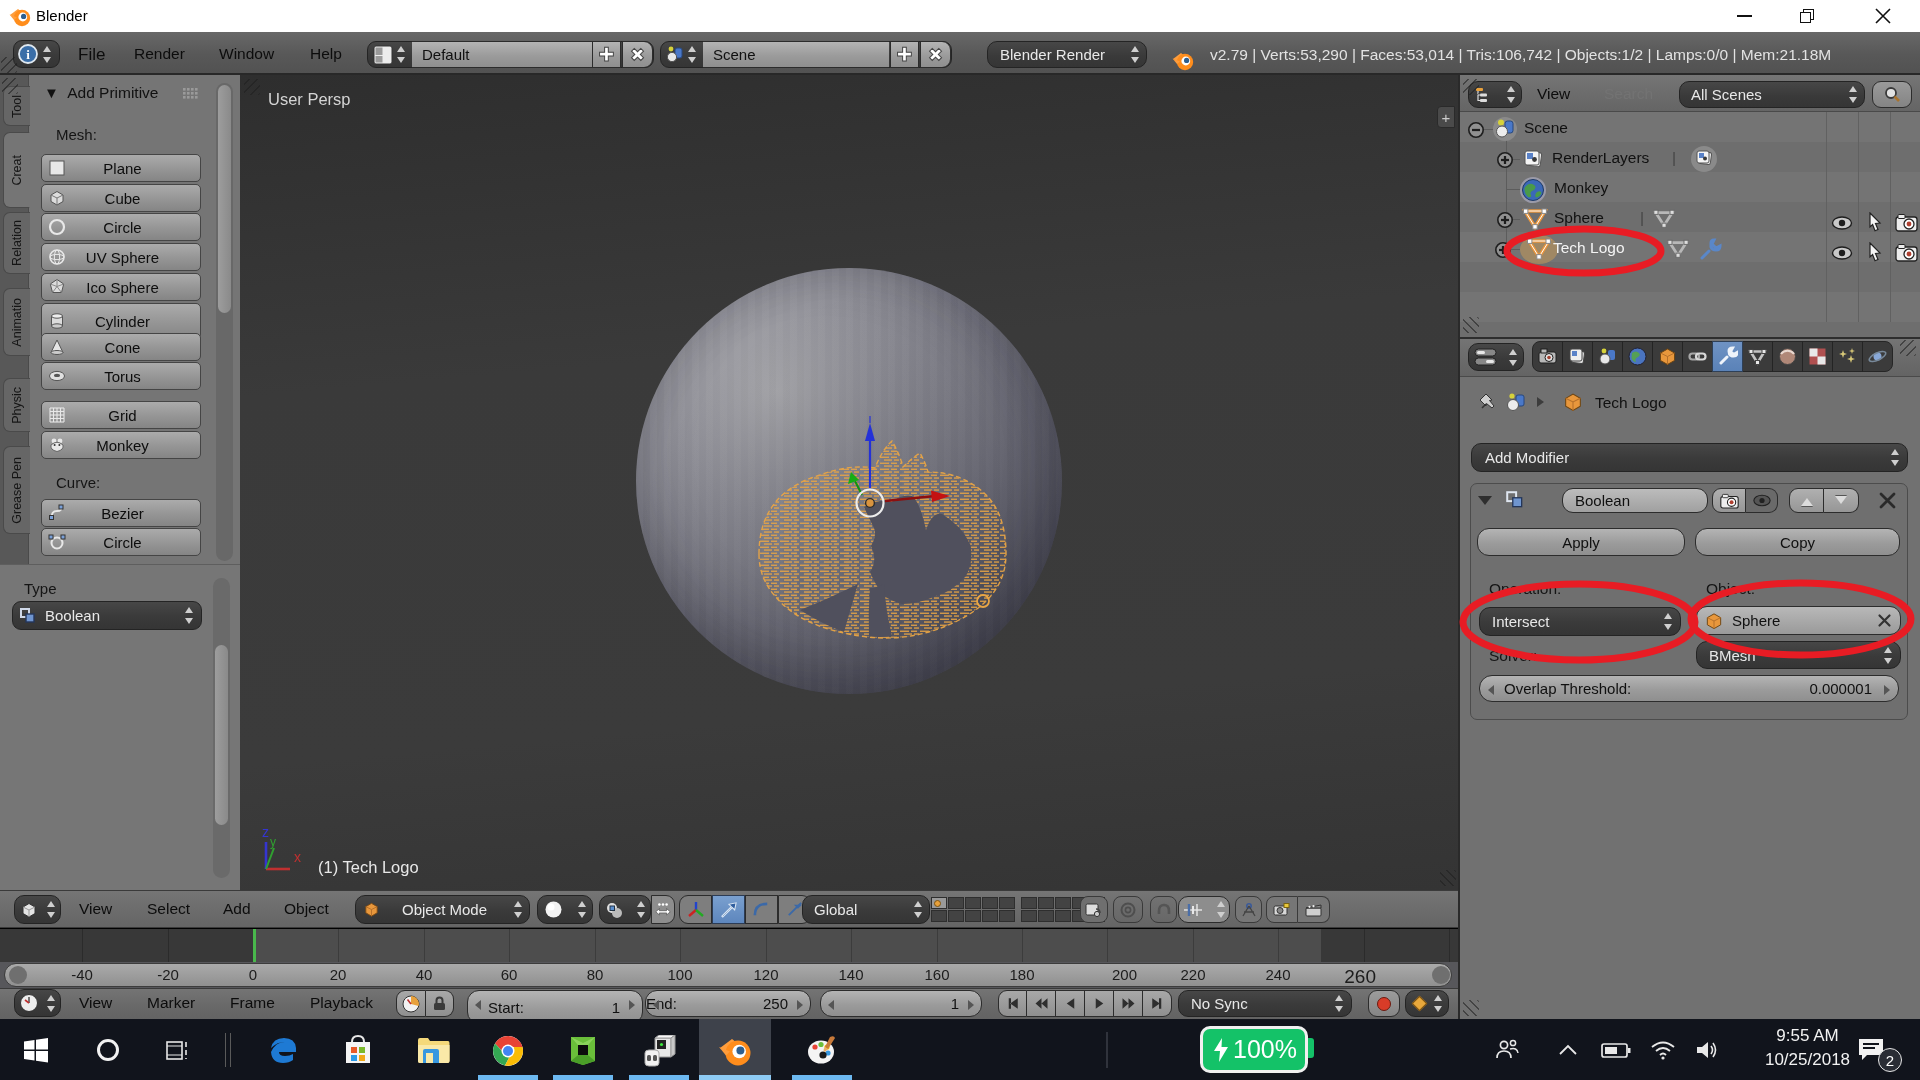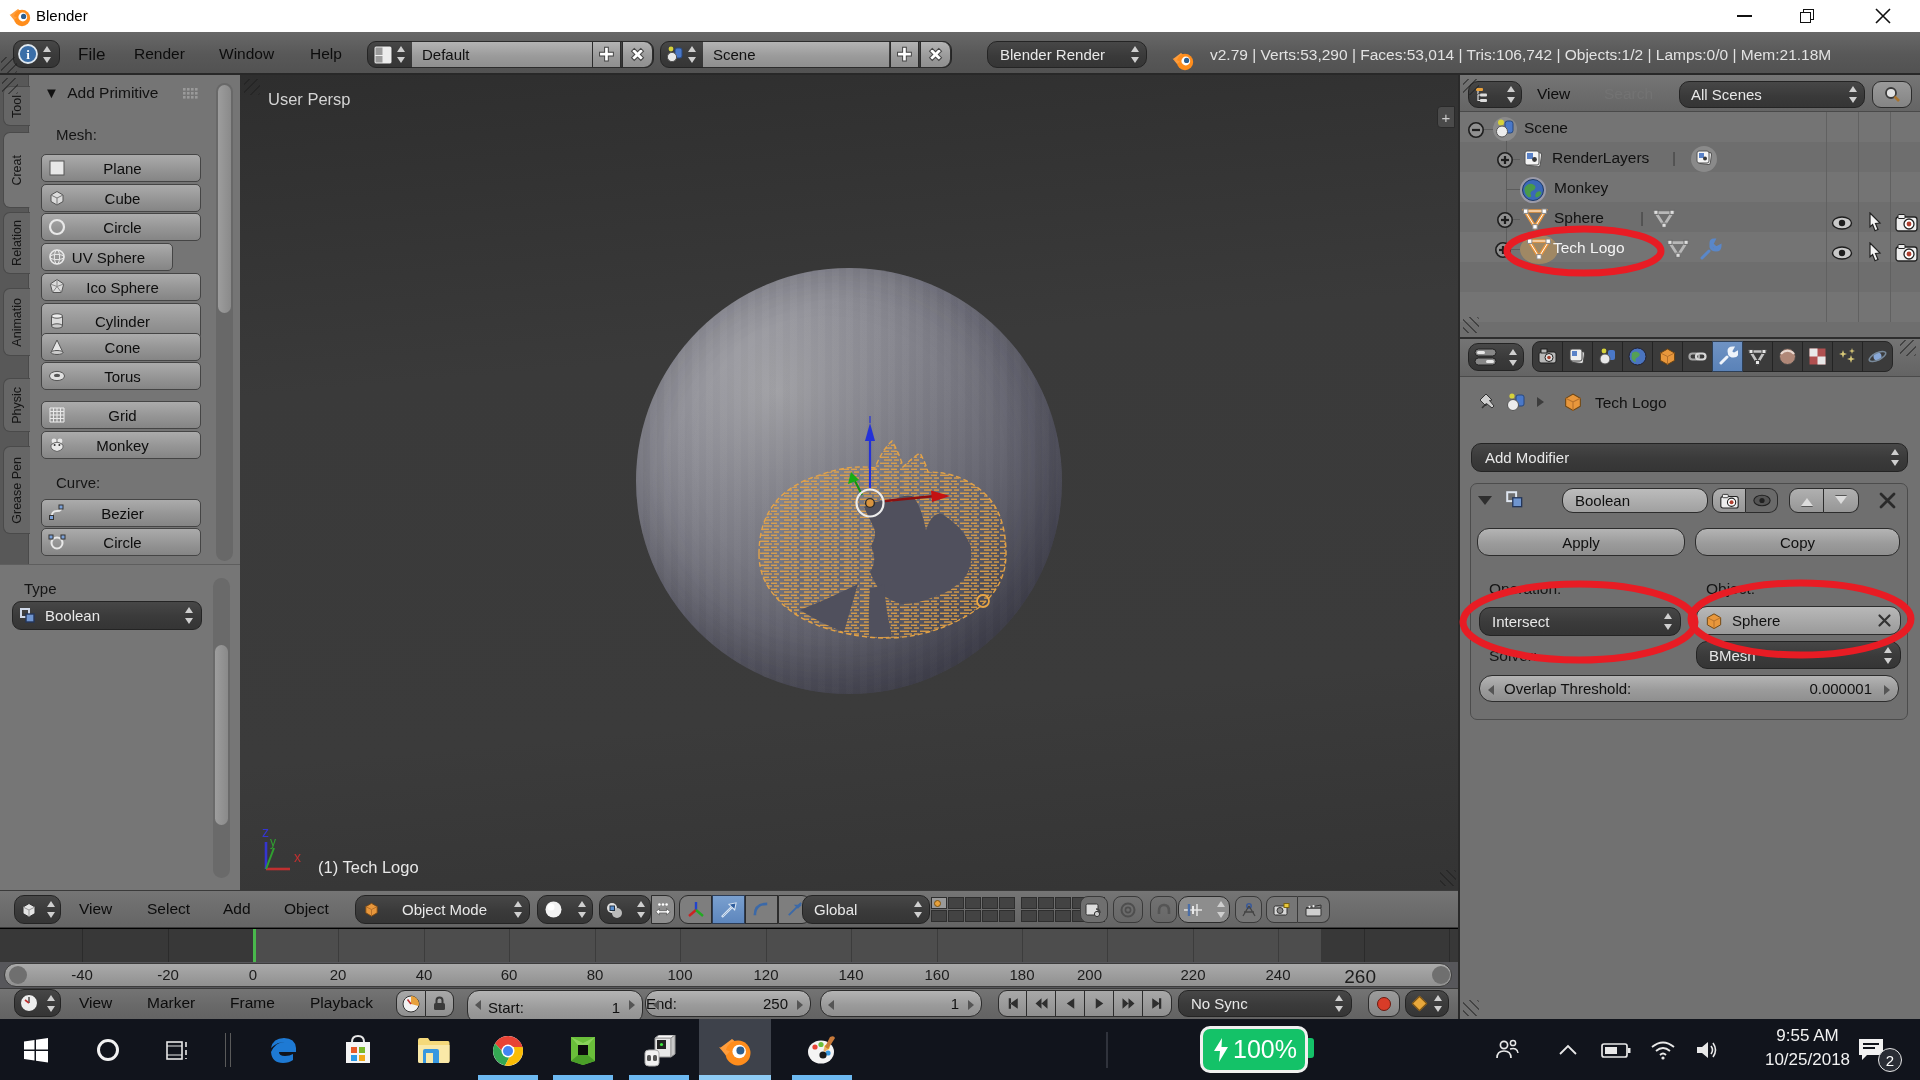--- a/index.html
+++ b/index.html
@@ -188,21 +188,21 @@
       <path d="M4 7 L10 10 L16 7 M10 10 L10 17" stroke="#777" fill="none"></path>
     </svg>
 <div style="flex:1;text-align:center;margin-left:-22px">Cube</div>
   </div>
 <div class="sb" style="left:41px;top:213px;width:160px;height:28px">
 <svg width="20" height="20" viewBox="0 0 20 20" style="margin-left:5px;flex:none">
       <circle cx="10" cy="10" r="7" fill="none" stroke="#e8e8e8" stroke-width="2.2"></circle>
     </svg>
 <div style="flex:1;text-align:center;margin-left:-22px">Circle</div>
   </div>
-<div class="sb" style="left:41px;top:243px;width:132px;height:28px">
+<div class="sb" style="left:41px;top:243px;width:160px;height:28px">
 <svg width="20" height="20" viewBox="0 0 20 20" style="margin-left:5px;flex:none">
       <circle cx="10" cy="10" r="7" fill="none" stroke="#e8e8e8" stroke-width="1.6"></circle>
       <ellipse cx="10" cy="10" rx="7" ry="2.6" fill="none" stroke="#e8e8e8"></ellipse>
       <ellipse cx="10" cy="10" rx="2.6" ry="7" fill="none" stroke="#e8e8e8"></ellipse>
     </svg>
 <div style="flex:1;text-align:center;margin-left:-22px">UV Sphere</div>
   </div>
 <div class="sb" style="left:41px;top:273px;width:160px;height:28px">
 <svg width="20" height="20" viewBox="0 0 20 20" style="margin-left:5px;flex:none">
       <path d="M10 2.5 L16.7 7 L14.5 15.5 L5.5 15.5 L3.3 7 Z" fill="#dcdcdc" stroke="#555"></path>
@@ -458,21 +458,21 @@
 <div class="txt" style="left:223px;top:966px;width:60px;text-align:center;font-size:15px;color:#1c1c1c">0</div>
 <div class="txt" style="left:308px;top:966px;width:60px;text-align:center;font-size:15px;color:#1c1c1c">20</div>
 <div class="txt" style="left:394px;top:966px;width:60px;text-align:center;font-size:15px;color:#1c1c1c">40</div>
 <div class="txt" style="left:479px;top:966px;width:60px;text-align:center;font-size:15px;color:#1c1c1c">60</div>
 <div class="txt" style="left:565px;top:966px;width:60px;text-align:center;font-size:15px;color:#1c1c1c">80</div>
 <div class="txt" style="left:650px;top:966px;width:60px;text-align:center;font-size:15px;color:#1c1c1c">100</div>
 <div class="txt" style="left:736px;top:966px;width:60px;text-align:center;font-size:15px;color:#1c1c1c">120</div>
 <div class="txt" style="left:821px;top:966px;width:60px;text-align:center;font-size:15px;color:#1c1c1c">140</div>
 <div class="txt" style="left:907px;top:966px;width:60px;text-align:center;font-size:15px;color:#1c1c1c">160</div>
 <div class="txt" style="left:992px;top:966px;width:60px;text-align:center;font-size:15px;color:#1c1c1c">180</div>
-<div class="txt" style="left:1077px;top:966px;width:60px;text-align:left;font-size:15px;color:#1c1c1c">200</div>
+<div class="txt" style="left:1077px;top:966px;width:60px;text-align:right;font-size:15px;color:#1c1c1c">200</div>
 <div class="txt" style="left:1163px;top:966px;width:60px;text-align:center;font-size:15px;color:#1c1c1c">220</div>
 <div class="txt" style="left:1248px;top:966px;width:60px;text-align:center;font-size:15px;color:#1c1c1c">240</div>
 <div class="txt" style="left:1316px;top:966px;width:60px;text-align:right;font-size:19px;color:#1c1c1c">260</div>
 <div class="abs" style="left:0;top:988px;width:1458px;height:31px;background:linear-gradient(#747474,#686868 60%,#636363);border-top:1px solid #3a3a3a"></div>
 <div class="dk" style="left:14px;top:989px;width:47px;height:28px">
 <svg width="20" height="20" viewBox="0 0 20 20" style="margin-left:4px">
 <circle cx="10" cy="10" r="8.5" fill="#ededed" stroke="#333"></circle>
 <line x1="10" y1="10" x2="10" y2="4" stroke="#555" stroke-width="1.6"></line>
 <line x1="10" y1="10" x2="6" y2="7" stroke="#c03030" stroke-width="1.6"></line>
     </svg>

